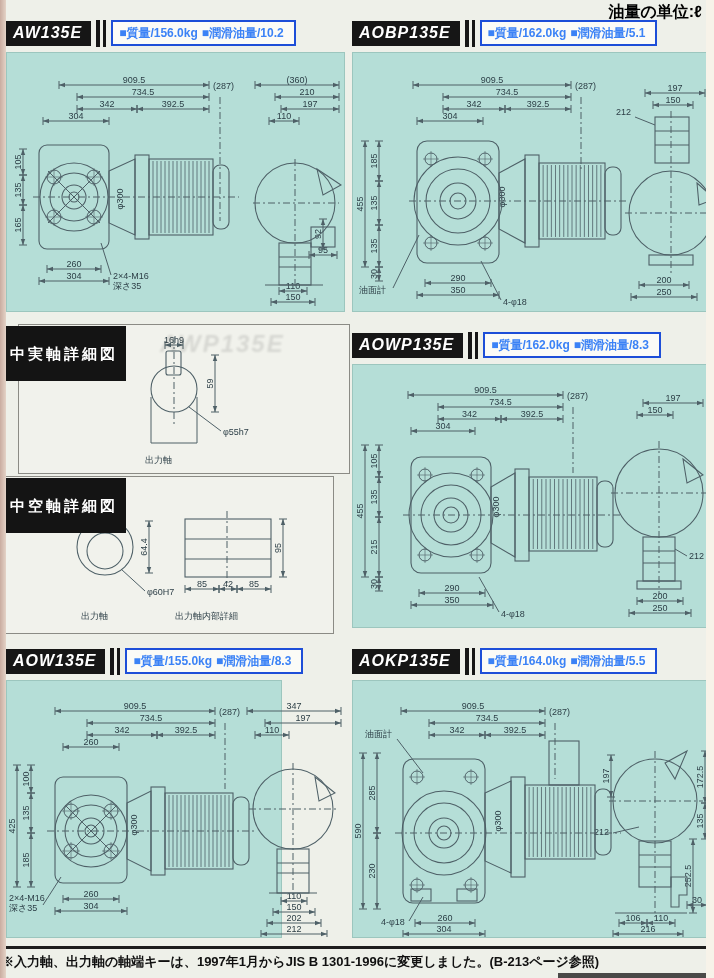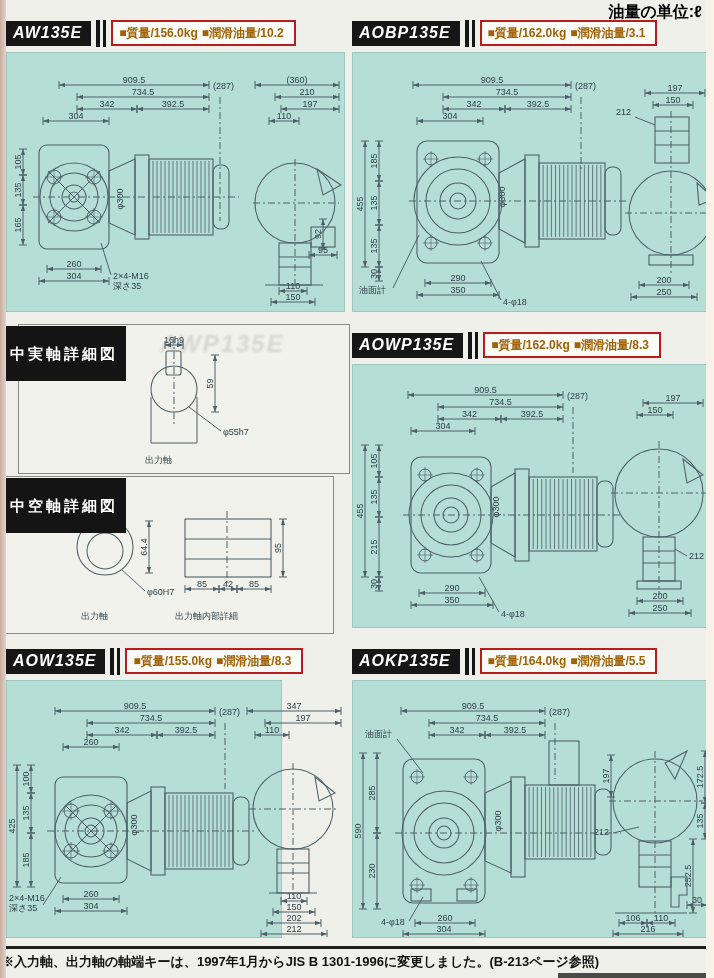--- a/index.html
+++ b/index.html
@@ -14,21 +14,21 @@
     background:#f7f3e9;z-index:5}
   .unit-note{position:absolute;top:2px;right:12px;font-size:16px;font-weight:bold;color:#000000;z-index:4}
 
   .panel{position:absolute}
   .panel-head{display:flex;align-items:center;height:38px}
   .model-box{background:#161616;color:#fff;font-weight:800;font-style:italic;
     font-size:16px;letter-spacing:1px;padding:4px 9px 5px 7px;line-height:1;white-space:nowrap}
   .head-bars{display:flex;gap:3px;margin:0 5px}
   .head-bars span{display:block;width:4px;height:27px;background:#161616}
   .head-bars span:last-child{width:3px}
-  .spec-box{background:#fbfbf7;border:2px solid #b91c1c;color:#a16207;
+  .spec-box{background:#fbfbf7;border:2px solid #1d4ed8;color:#3b82f6;
     font-size:12px;font-weight:bold;padding:4px 6px;white-space:nowrap;line-height:1.2}
   .spec-box span{margin-right:4px}
   .panel-body{background:#b5ded7;border:1px solid #9cc6be;
     background-image:radial-gradient(#c2e6df 14%,rgba(0,0,0,0) 15%);
     background-size:4px 4px}
   svg{display:block}
   svg text{fill:#2c3e46;font-size:9px;font-family:"Liberation Sans",sans-serif}
 
   .detail-box{position:absolute;background:#f1f2ec;border:1px solid #8b8b85}
   .detail-title{position:absolute;background:#141414;color:#fff;font-size:15px;
@@ -230,21 +230,21 @@
 </div>
 
 <div class="panel" style="left:352px;top:14px;width:360px">
   <div class="panel-head">
     <div class="model-box">AOBP135E</div>
     <div class="head-bars">
         <span></span>
         <span></span>
       </div>
     <div class="spec-box">
-      <span>■質量/162.0kg</span><span>■潤滑油量/3.1</span>
+      <span>■質量/162.0kg</span><span>■潤滑油量/5.1</span>
     </div>
   </div>
   <div class="panel-body">
     <svg id="svg-p1" width="358" height="258">
         <g>
           <line x1="60" y1="32" x2="218" y2="32" stroke="#4e6067" stroke-width="1" fill="none"></line>
           <line x1="60" y1="28" x2="60" y2="36" stroke="#4e6067" stroke-width="1" fill="none"></line>
           <line x1="218" y1="28" x2="218" y2="36" stroke="#4e6067" stroke-width="1" fill="none"></line>
           <polygon points="60,32 66,29.8 66,34.2" fill="#4e6067"></polygon>
           <polygon points="218,32 212,29.8 212,34.2" fill="#4e6067"></polygon>

